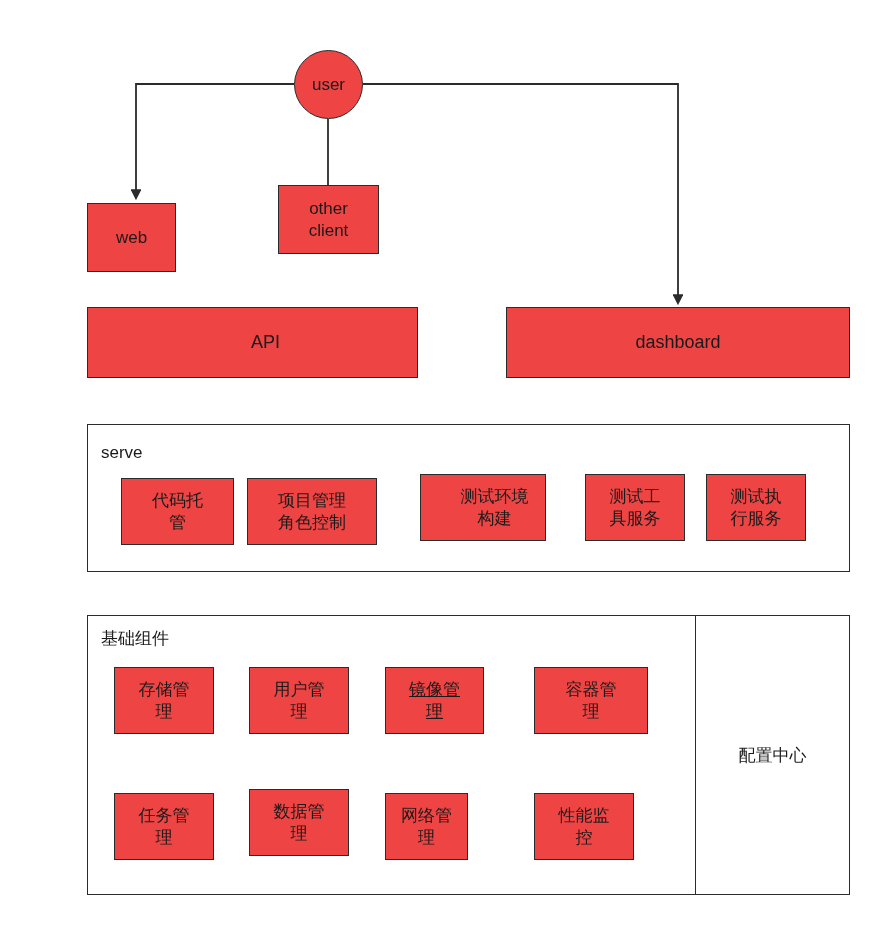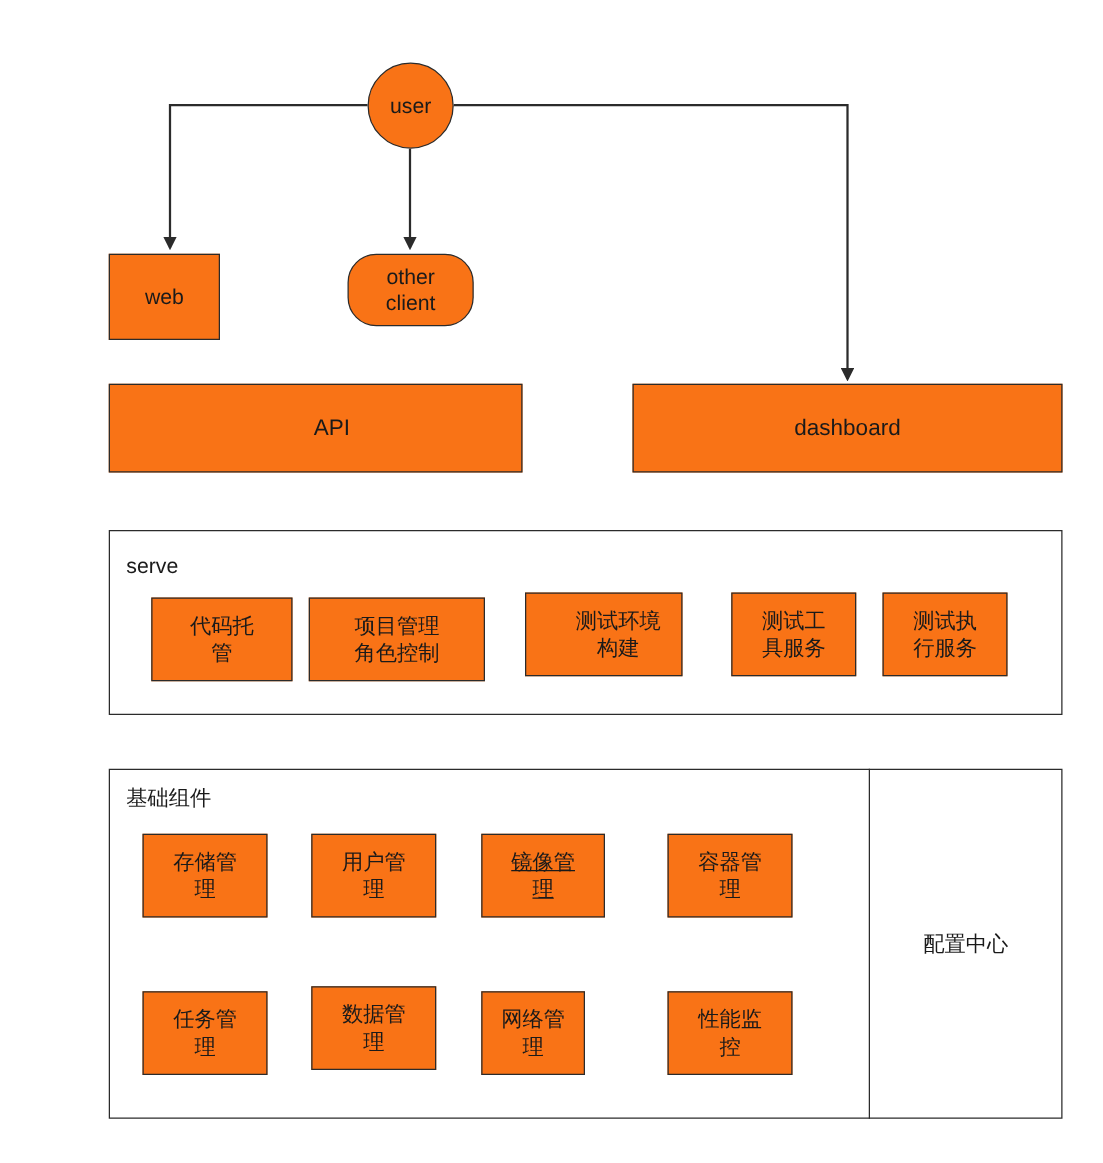--- a/index.html
+++ b/index.html
@@ -23,21 +23,21 @@
     left: 0;
     top: 0;
     width: 882px;
     height: 930px;
     pointer-events: none;
   }
   .node {
     position: absolute;
     box-sizing: border-box;
     border: 1.6px solid #2b2b2b;
-    background: #f97316;
+    background: #ef4444;
     display: flex;
     align-items: center;
     justify-content: center;
     text-align: center;
     font-size: 17px;
     line-height: 1.25;
     white-space: pre-line;
   }
   .circle {
     border-radius: 50%;
@@ -80,52 +80,52 @@
 
     <path d="M 328 119 L 328 198" fill="none" stroke="#2b2b2b" stroke-width="1.8" marker-end="url(#arrow)"></path>
 
     <path d="M 363 84 L 678 84 L 678 303" fill="none" stroke="#2b2b2b" stroke-width="1.8" marker-end="url(#arrow)"></path>
   </svg>
 
   <div class="node circle" style="left:294px; top:50px; width:69px; height:69px;">user</div>
 
   <div class="node" style="left:87px; top:203px; width:89px; height:69px;">web</div>
 
-  <div class="node" style="left:278px; top:203px; width:101px; height:58px;border-radius:23px;">other
+  <div class="node" style="left:278px; top:185px; width:101px; height:69px;">other
 client</div>
 
   <div class="node big-node" style="left:87px; top:307px; width:331px; height:71px;padding-left:26px;">API</div>
 
   <div class="node big-node" style="left:506px; top:307px; width:344px; height:71px;">dashboard</div>
 
   <div class="group" style="left:87px; top:424px; width:763px; height:148px;"></div>
   <div class="group-label" style="left:101px; top:443px;">serve</div>
 
   <div class="node" style="left:121px; top:478px; width:113px; height:67px;">代码托
 管</div>
-  <div class="node" style="left:247px; top:478px; width:141px; height:67px;">项目管理
+  <div class="node" style="left:247px; top:478px; width:130px; height:67px;">项目管理
 角色控制</div>
   <div class="node" style="left:420px; top:474px; width:126px; height:67px;padding-left:23px;">测试环境
 构建</div>
   <div class="node" style="left:585px; top:474px; width:100px; height:67px;">测试工
 具服务</div>
   <div class="node" style="left:706px; top:474px; width:100px; height:67px;">测试执
 行服务</div>
 
   <div class="group" style="left:87px; top:615px; width:763px; height:280px;"></div>
   <div class="vdiv" style="left:695px; top:615px; height:280px;"></div>
   <div class="group-label" style="left:101px; top:629px;">基础组件</div>
 
   <div class="node" style="left:114px; top:667px; width:100px; height:67px;">存储管
 理</div>
   <div class="node" style="left:249px; top:667px; width:100px; height:67px;">用户管
 理</div>
   <div class="node" style="left:385px; top:667px; width:99px; height:67px;text-decoration:underline;">镜像管
 理</div>
-  <div class="node" style="left:534px; top:667px; width:100px; height:67px;">容器管
+  <div class="node" style="left:534px; top:667px; width:114px; height:67px;">容器管
 理</div>
 
   <div class="node" style="left:114px; top:793px; width:100px; height:67px;">任务管
 理</div>
   <div class="node" style="left:249px; top:789px; width:100px; height:67px;">数据管
 理</div>
   <div class="node" style="left:385px; top:793px; width:83px; height:67px;">网络管
 理</div>
   <div class="node" style="left:534px; top:793px; width:100px; height:67px;">性能监
 控</div>

